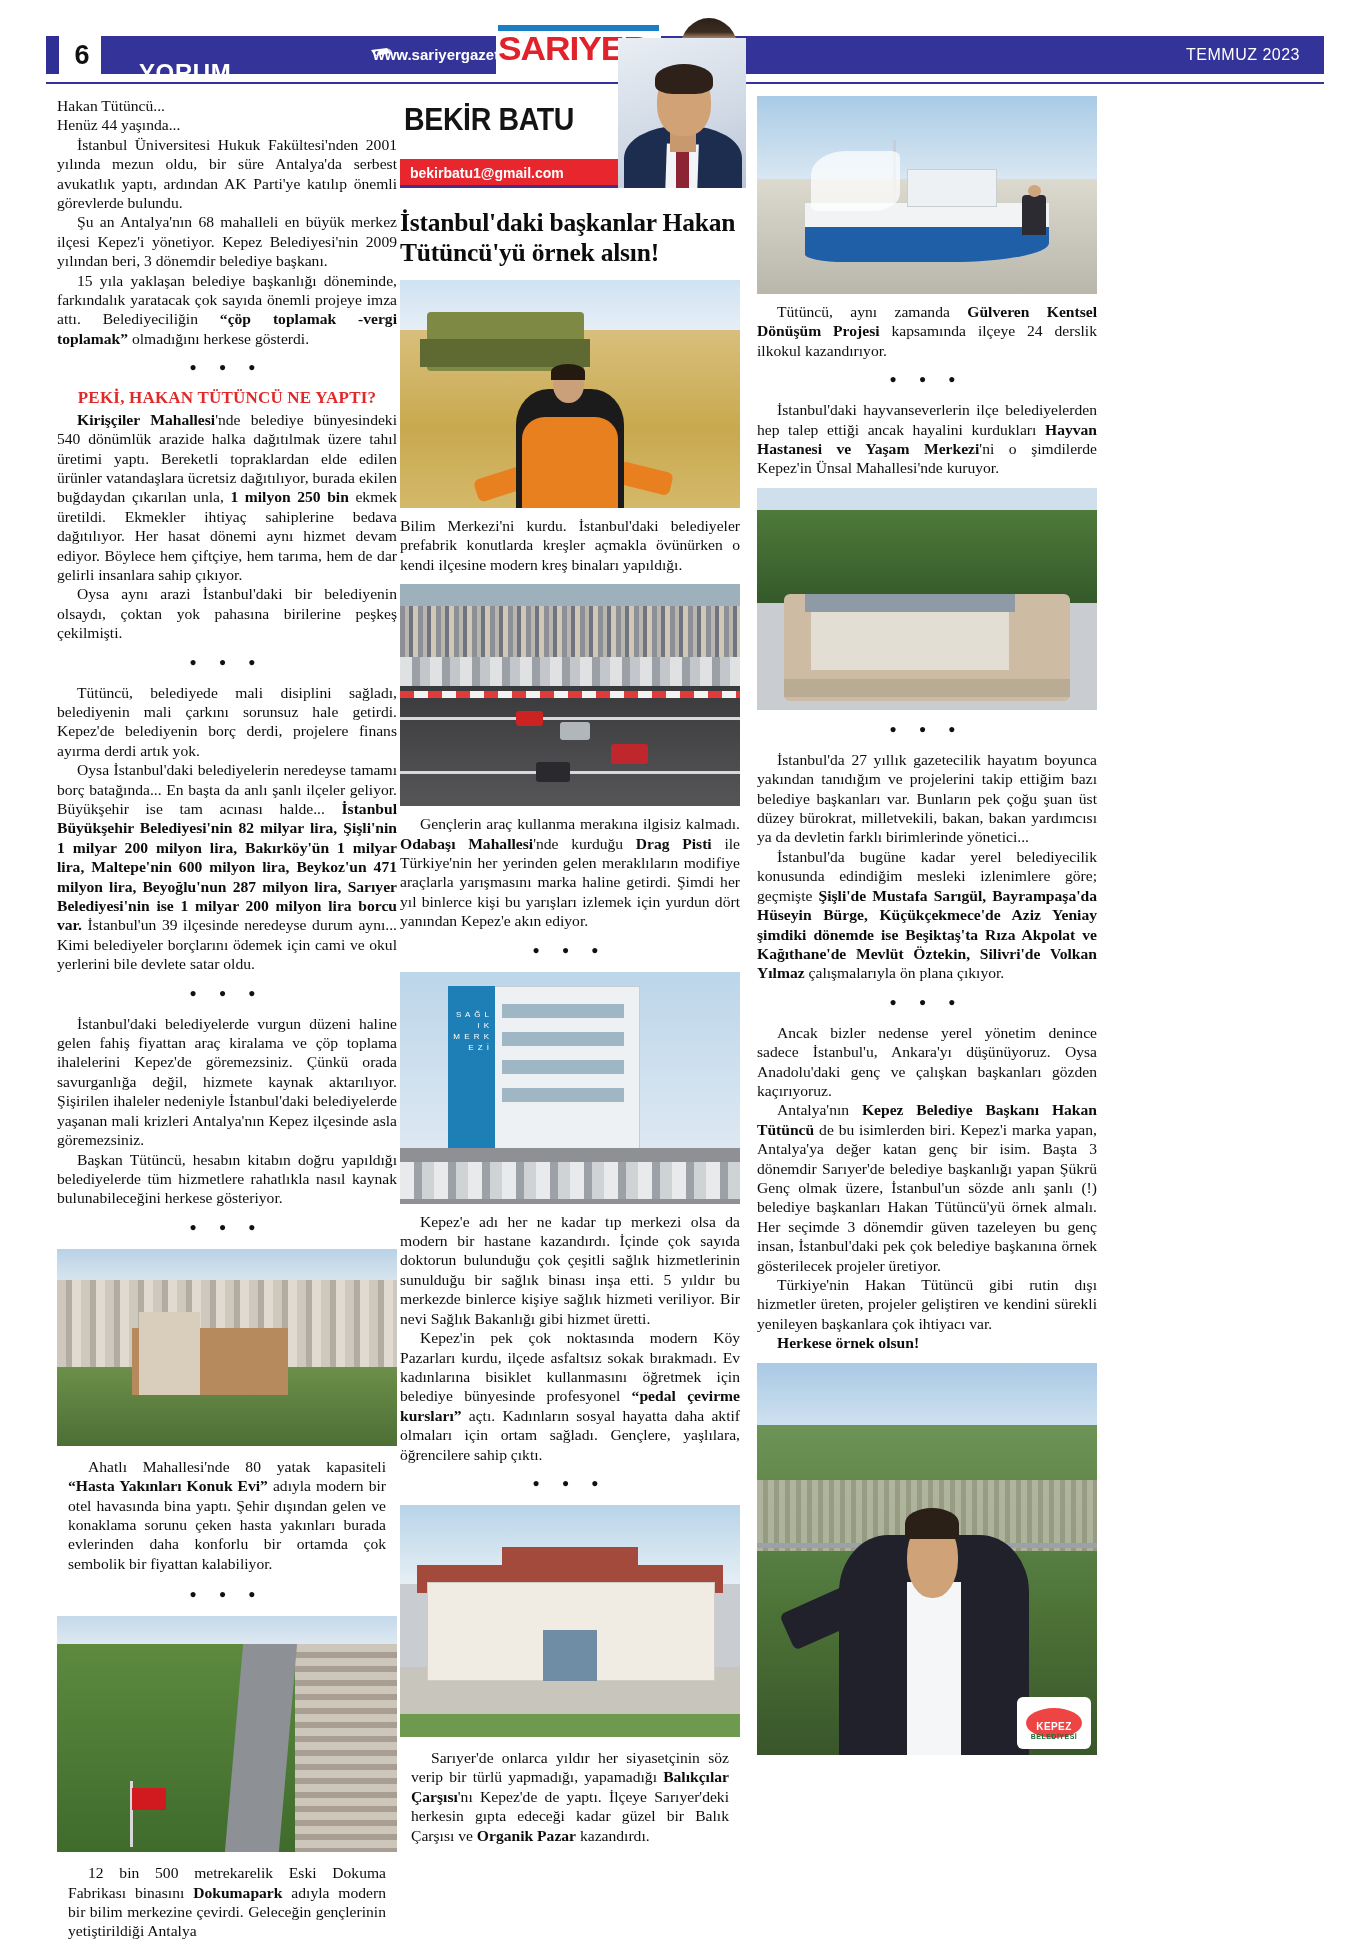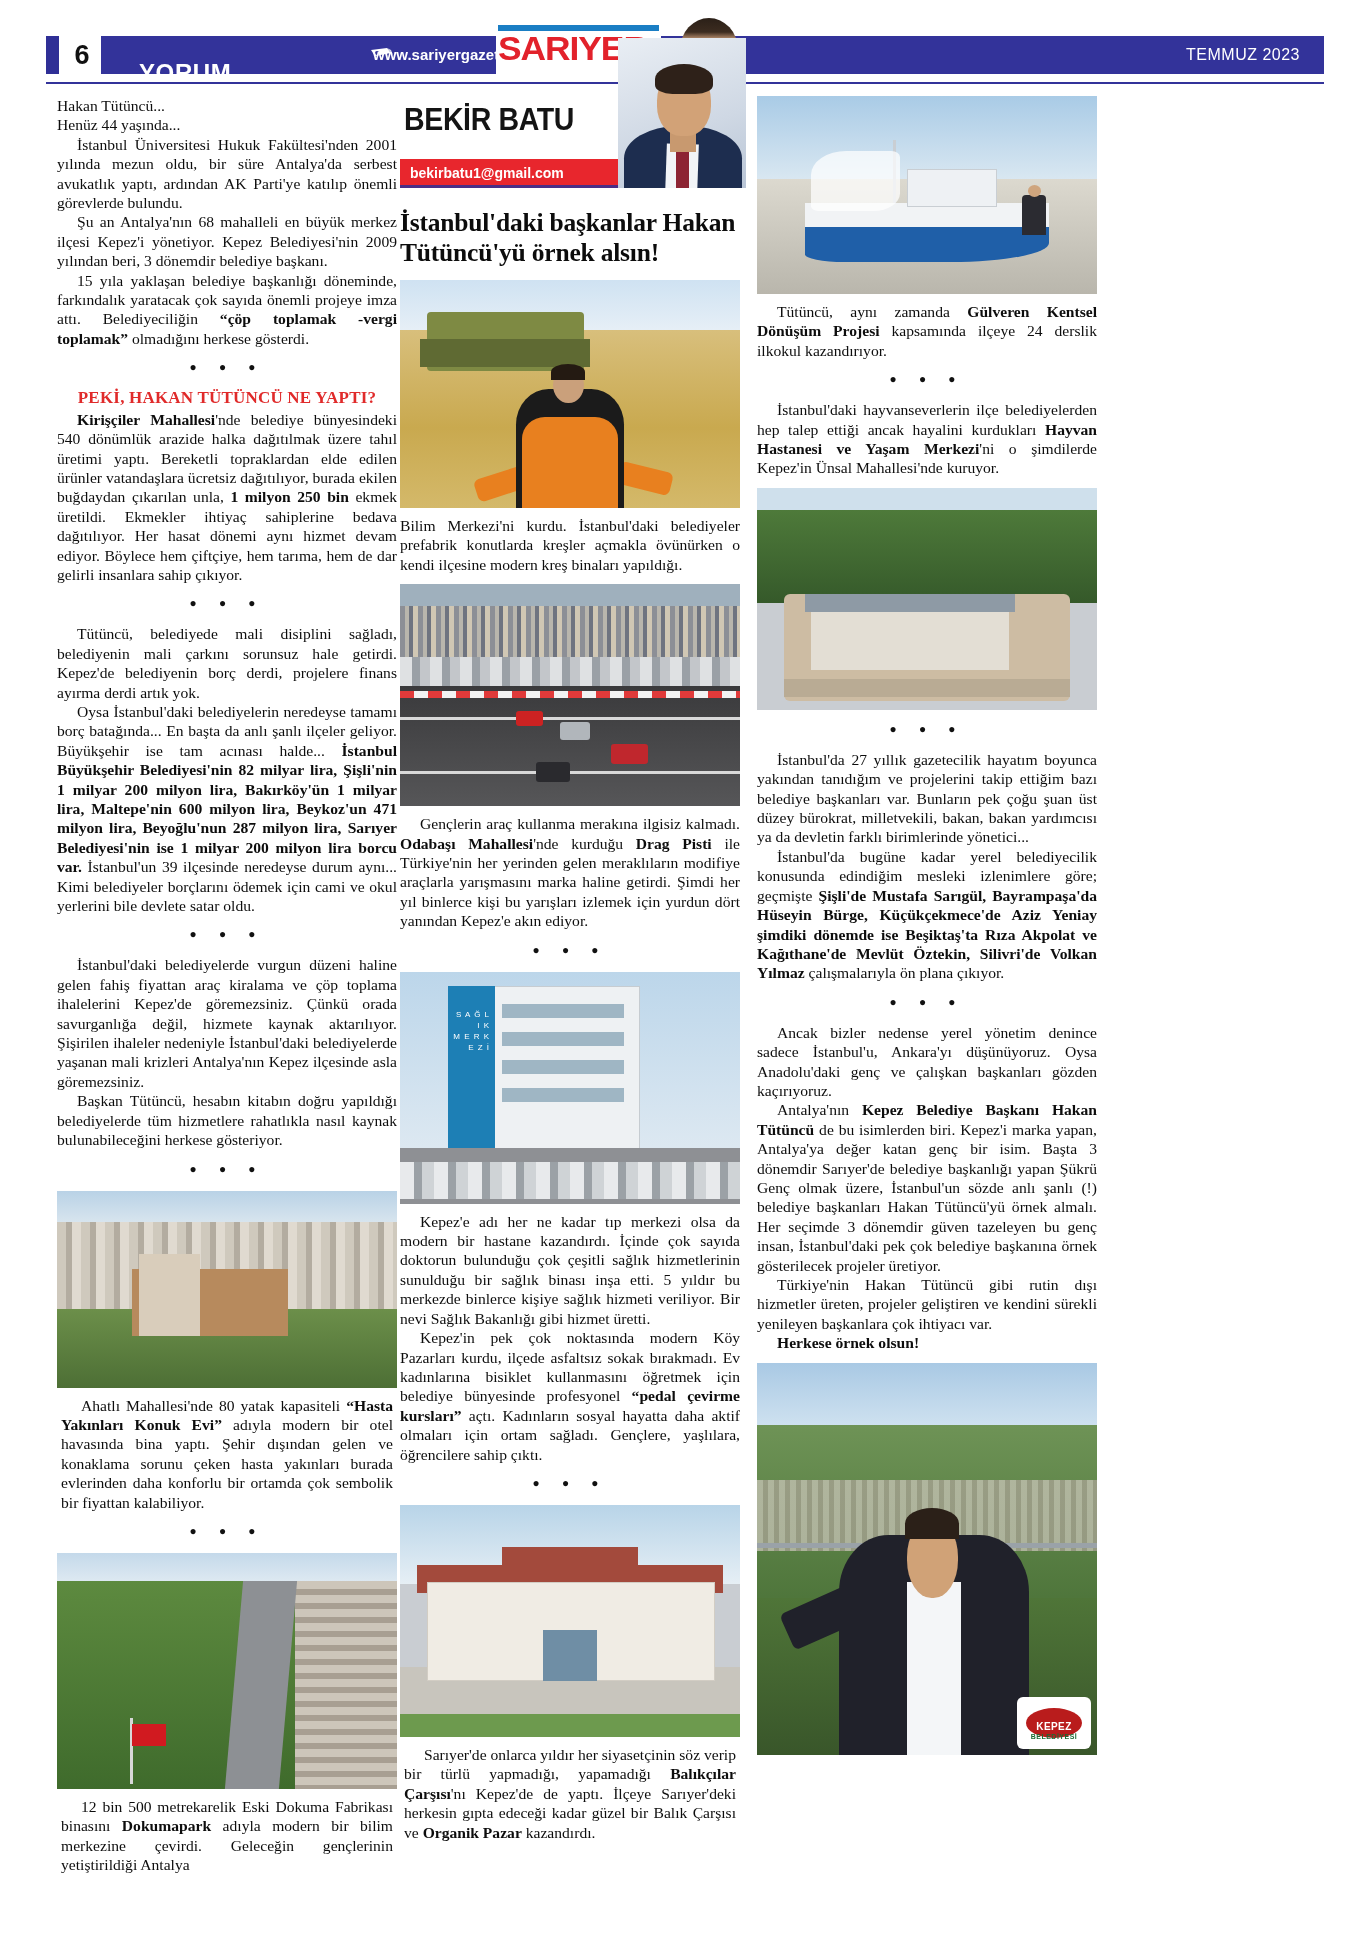--- a/index.html
+++ b/index.html
@@ -311,21 +311,21 @@
     overflow: hidden;
     margin: 10px 0 8px 0;
     background: #c9cdd2;
   }
   .photo-inner { position: absolute; inset: 0; }
   .cap {
     font-size: 15.6px;
     line-height: 19.4px;
     text-align: justify;
     text-indent: 20px;
-    margin: 4px;
+    margin: 11px;
   }
 
   
   .ph-wheat .sky   { position:absolute; left:0; top:0; width:100%; height:26%; background:linear-gradient(180deg,#cfe2f2,#eaf1f7); }
   .ph-wheat .field { position:absolute; left:0; top:22%; width:100%; height:78%; background:linear-gradient(180deg,#d8bf7c,#c9a94f 55%,#d4b96a); }
   .ph-wheat .combine { position:absolute; left:8%; top:14%; width:46%; height:26%; background:#7e8a43; border-radius:4px; }
   .ph-wheat .combine2 { position:absolute; left:6%; top:26%; width:50%; height:12%; background:#5f6a33; }
   .ph-wheat .man-body { position:absolute; left:34%; bottom:0; width:32%; height:52%; background:#1b1b1b; border-radius:30% 30% 0 0; }
   .ph-wheat .man-vest { position:absolute; left:36%; bottom:0; width:28%; height:40%; background:#e8801f; border-radius:24% 24% 0 0; }
   .ph-wheat .man-head { position:absolute; left:45%; bottom:46%; width:9%; height:16%; border-radius:50%; background:#caa07b; }
@@ -414,21 +414,21 @@
   .ph-mayor .rail { position:absolute; left:0; top:46%; width:100%; height:5px; background:#9aa2a8; }
   .ph-mayor .suit { position:absolute; left:24%; bottom:0; width:56%; height:56%; background:#20212a; border-radius:26% 26% 0 0; }
   .ph-mayor .shirt { position:absolute; left:44%; bottom:0; width:16%; height:44%; background:#f4f6f8; }
   .ph-mayor .head { position:absolute; left:44%; bottom:40%; width:15%; height:20%; border-radius:48%; background:#d0a277; }
   .ph-mayor .hair { position:absolute; left:43.5%; bottom:55%; width:16%; height:8%; border-radius:50% 50% 0 0; background:#2b2018; }
   .ph-mayor .arm { position:absolute; left:8%; bottom:30%; width:22%; height:10%; background:#20212a; transform:rotate(-24deg); border-radius:6px; }
   .ph-mayor .logo {
      position:absolute; right:6px; bottom:6px; width:74px; height:52px;
      background:#ffffff; border-radius:6px; display:flex; align-items:center; justify-content:center;
   }
-  .ph-mayor .logo-oval { width:56px; height:30px; border-radius:50%; background:#b91c1c; position:relative; }
+  .ph-mayor .logo-oval { width:56px; height:30px; border-radius:50%; background:#ef4444; position:relative; }
   .ph-mayor .logo-txt {
      position:absolute; left:0; right:0; bottom:2px; text-align:center;
      font-family:"Liberation Sans",sans-serif; font-size:7px; font-weight:bold; color:#1c6b34; letter-spacing:.5px;
   }
   .ph-mayor .logo-word {
      position:absolute; left:0; right:0; top:9px; text-align:center;
      font-family:"Liberation Sans",sans-serif; font-size:10px; font-weight:bold; color:#ffffff; letter-spacing:.4px;
   }
 </style>
 </head>
@@ -470,20 +470,21 @@
     <p class="body noindent">Henüz 44 yaşında...</p>
     <p class="body">İstanbul Üniversitesi Hukuk Fakültesi'nden 2001 yılında mezun oldu, bir süre Antalya'da serbest avukatlık yaptı, ardından AK Parti'ye katılıp önemli görevlerde bulundu.</p>
     <p class="body">Şu an Antalya'nın 68 mahalleli en büyük merkez ilçesi Kepez'i yönetiyor. Kepez Belediyesi'nin 2009 yılından beri, 3 dönemdir belediye başkanı.</p>
     <p class="body"><span>15 yıla yaklaşan belediye başkanlığı döneminde, farkındalık yaratacak çok sayıda önemli projeye imza attı. Belediyeciliğin </span><span class="b">“çöp toplamak -vergi toplamak”</span><span> olmadığını herkese gösterdi.</span></p>
 
     <div class="dots">• • •</div>
 
     <div class="red-head">PEKİ, HAKAN TÜTÜNCÜ NE YAPTI?</div>
 
     <p class="body"><span class="b">Kirişçiler Mahallesi</span><span>'nde belediye bünyesindeki 540 dönümlük arazide halka dağıtılmak üzere tahıl üretimi yaptı. Bereketli topraklardan elde edilen ürünler vatandaşlara ücretsiz dağıtılıyor, burada ekilen buğdaydan çıkarılan unla, </span><span class="b">1 milyon 250 bin</span><span> ekmek üretildi. Ekmekler ihtiyaç sahiplerine bedava dağıtılıyor. Her hasat dönemi aynı hizmet devam ediyor. Böylece hem çiftçiye, hem tarıma, hem de dar gelirli insanlara sahip çıkıyor.</span></p>
+    <p class="body">Oysa aynı arazi İstanbul'daki bir belediyenin olsaydı, çoktan yok pahasına birilerine peşkeş çekilmişti.</p>
 
     <div class="dots">• • •</div>
 
     <p class="body">Tütüncü, belediyede mali disiplini sağladı, belediyenin mali çarkını sorunsuz hale getirdi. Kepez'de belediyenin borç derdi, projelere finans ayırma derdi artık yok.</p>
     <p class="body"><span>Oysa İstanbul'daki belediyelerin neredeyse tamamı borç batağında... En başta da anlı şanlı ilçeler geliyor. Büyükşehir ise tam acınası halde... </span><span class="b">İstanbul Büyükşehir Belediyesi'nin 82 milyar lira, Şişli'nin 1 milyar 200 milyon lira, Bakırköy'ün 1 milyar lira, Maltepe'nin 600 milyon lira, Beykoz'un 471 milyon lira, Beyoğlu'nun 287 milyon lira, Sarıyer Belediyesi'nin ise 1 milyar 200 milyon lira borcu var.</span><span> İstanbul'un 39 ilçesinde neredeyse durum aynı... Kimi belediyeler borçlarını ödemek için cami ve okul yerlerini bile devlete satar oldu.</span></p>
 
     <div class="dots">• • •</div>
 
     <p class="body">İstanbul'daki belediyelerde vurgun düzeni haline gelen fahiş fiyattan araç kiralama ve çöp toplama ihalelerini Kepez'de göremezsiniz. Çünkü orada savurganlığa değil, hizmete kaynak aktarılıyor. Şişirilen ihaleler nedeniyle İstanbul'daki belediyelerde yaşanan mali krizleri Antalya'nın Kepez ilçesinde asla göremezsiniz.</p>
     <p class="body">Başkan Tütüncü, hesabın kitabın doğru yapıldığı belediyelerde tüm hizmetlere rahatlıkla nasıl kaynak bulunabileceğini herkese gösteriyor.</p>

